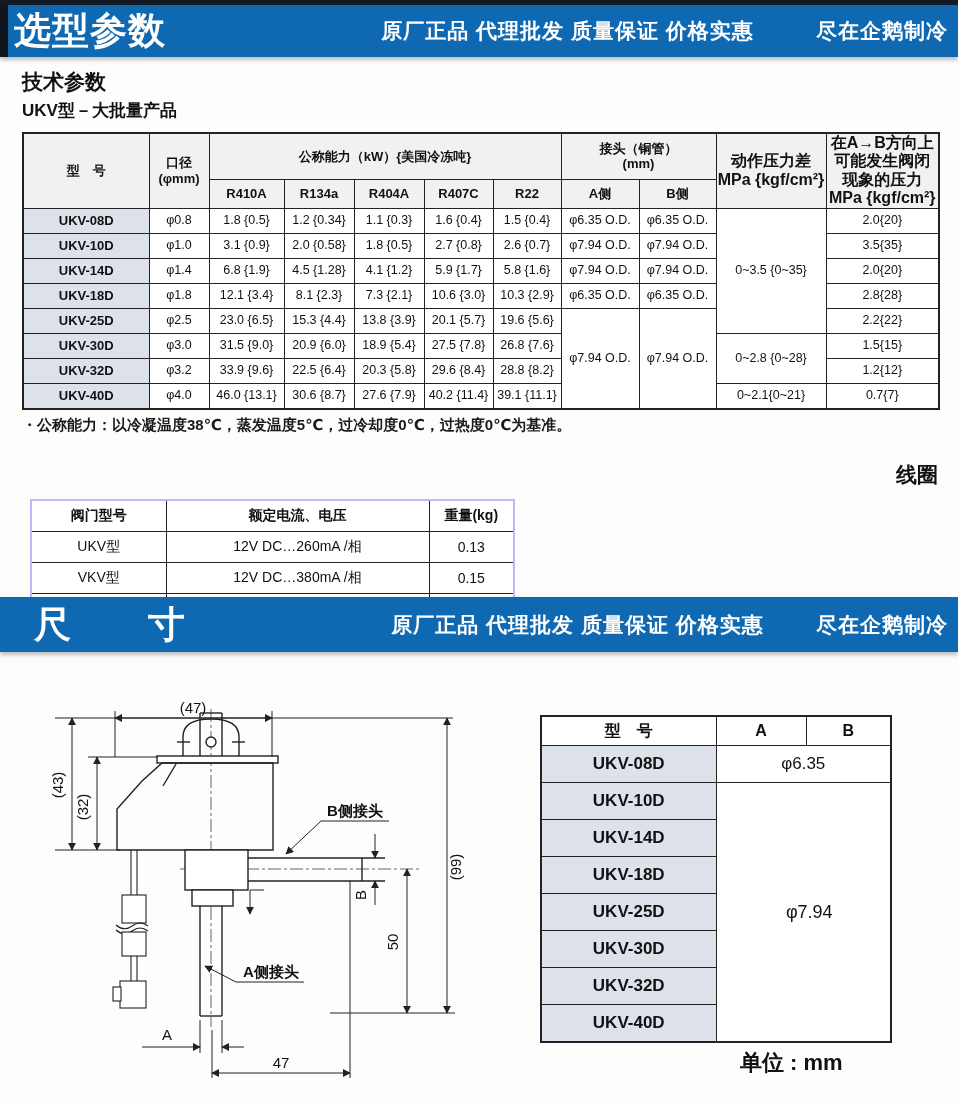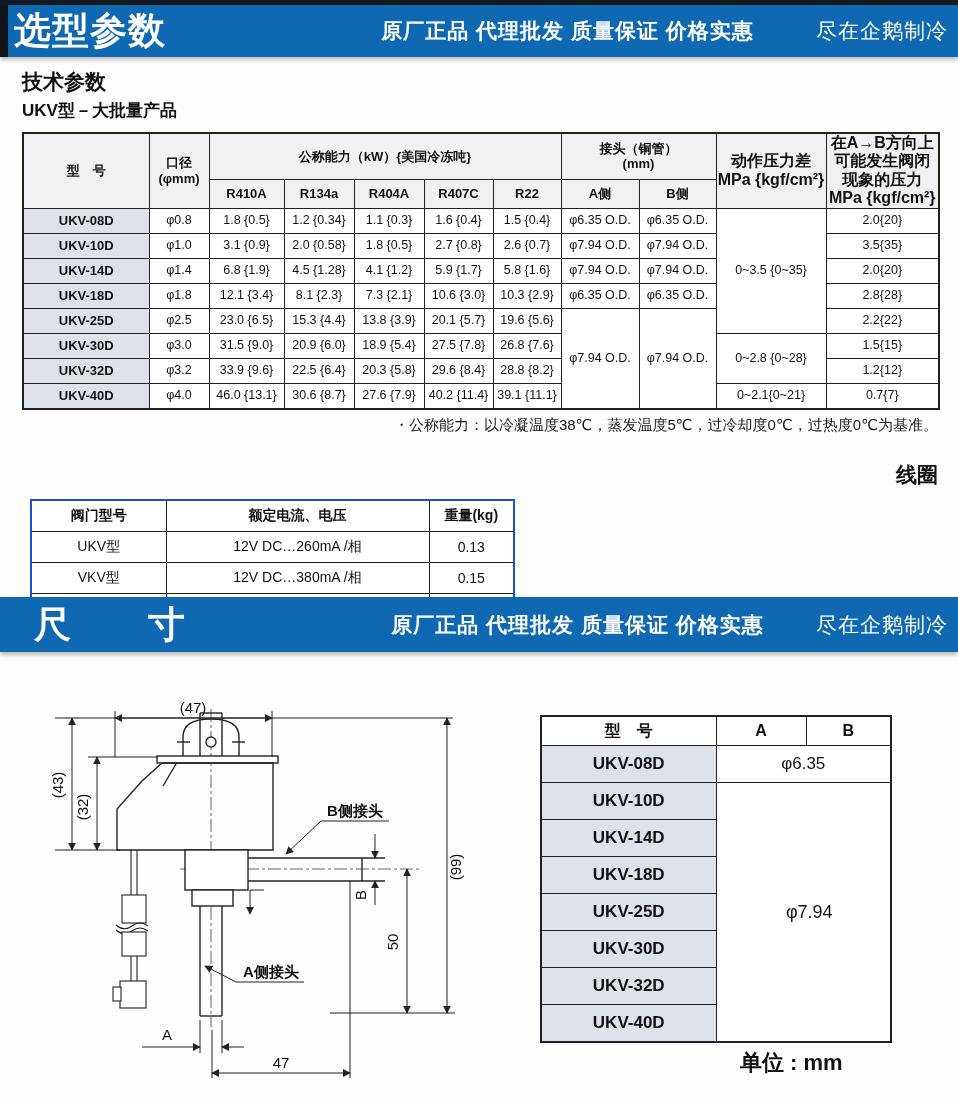--- a/index.html
+++ b/index.html
@@ -5,38 +5,38 @@
   html,body{margin:0;padding:0;background:#e8e8e8;}
   .page{position:relative;width:958px;height:1104px;margin:0 auto;background:#fdfdfc;
         font-family:"Liberation Sans","DejaVu Sans",sans-serif;color:#111;overflow:hidden;}
   .topstrip{position:absolute;top:0;left:0;width:958px;height:5px;background:#141a24;}
   .banner{position:absolute;left:0;width:958px;height:52px;background:#0e69b2;color:#fff;
           display:flex;align-items:center;box-sizing:border-box;}
   #banner1{top:5px;border-left:8px solid #10151d;box-shadow:0 3px 4px rgba(0,0,0,.25);}
   #banner2{top:597px;height:55px;box-shadow:0 3px 4px rgba(0,0,0,.25);padding-left:28px;}
   .banner-title{font-size:37px;font-weight:bold;margin-left:6px;width:305px;letter-spacing:1px;white-space:pre;}
   .banner-slogan{font-size:21px;font-weight:bold;flex:1;text-align:center;letter-spacing:1px;}
-  .banner-brand{font-size:21px;font-weight:normal;margin-right:10px;letter-spacing:1px;}
+  .banner-brand{font-size:21px;font-weight:bold;margin-right:10px;letter-spacing:1px;}
   .content{position:absolute;top:60px;left:22px;width:916px;}
   .h-tech{font-size:21px;font-weight:bold;margin:8px 0 0 0;}
   .h-sub{font-size:17px;font-weight:bold;margin:3px 0 10px 0;}
   table{border-collapse:collapse;}
   .main{width:916px;table-layout:fixed;}
   .main th,.main td{border:1px solid #222;text-align:center;vertical-align:middle;
        padding:0 1px;font-size:12.5px;white-space:pre-line;line-height:1.2;}
   .main{border:2px solid #222;}
   .main th{background:#f1f1f4;font-weight:bold;font-size:13px;}
   .main th.small{font-size:16px;line-height:1.15;}
   .main td{height:24px;background:#fff;}
   .main td.model{background:#dde1ea;font-weight:bold;font-size:13px;}
   .main tr.hr1 th{height:34px;}
   .main tr.hr2 th{height:21px;}
-  .note{text-align:right;font-size:15px;margin-top:6px;color:#1a1a1a;}
+  .note{font-size:15px;margin-top:6px;color:#1a1a1a;font-weight:bold;}
   .h-coil{font-size:21px;font-weight:bold;margin:26px 0 10px 0;text-align:right;}
-  .coil{border:2px solid #1d4ed8;margin-left:8px;width:485px;table-layout:fixed;}
+  .coil{border:2px solid #c4b5fd;margin-left:8px;width:485px;table-layout:fixed;}
   .coil th,.coil td{border:1px solid #222;text-align:center;font-size:14px;height:28px;background:#fff;}
   .coil th{font-weight:bold;}
   .dim-table{position:absolute;left:540px;top:715px;width:350px;border:2px solid #222;table-layout:fixed;}
   .dim-table th,.dim-table td{border:1px solid #222;text-align:center;background:#fff;}
   .dim-table th{height:26px;font-size:16px;font-weight:bold;}
   .dim-table td{height:34px;font-size:17px;}
   .dim-table td.model{background:#dde1ea;font-weight:bold;}
   .dim-table td.valbig{font-size:18px;padding-left:13px;}
   #drawing{position:absolute;left:30px;top:685px;}
   .unit{position:absolute;left:740px;top:1048px;font-size:22px;font-weight:bold;}

